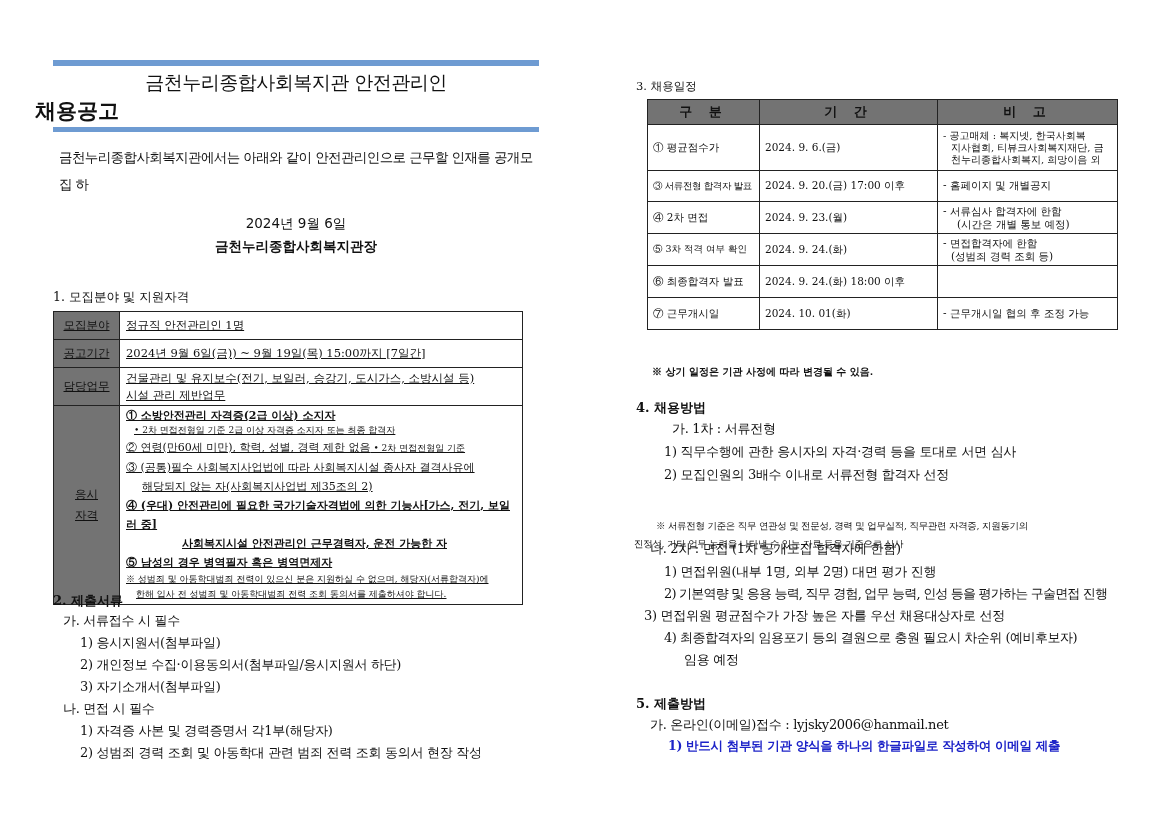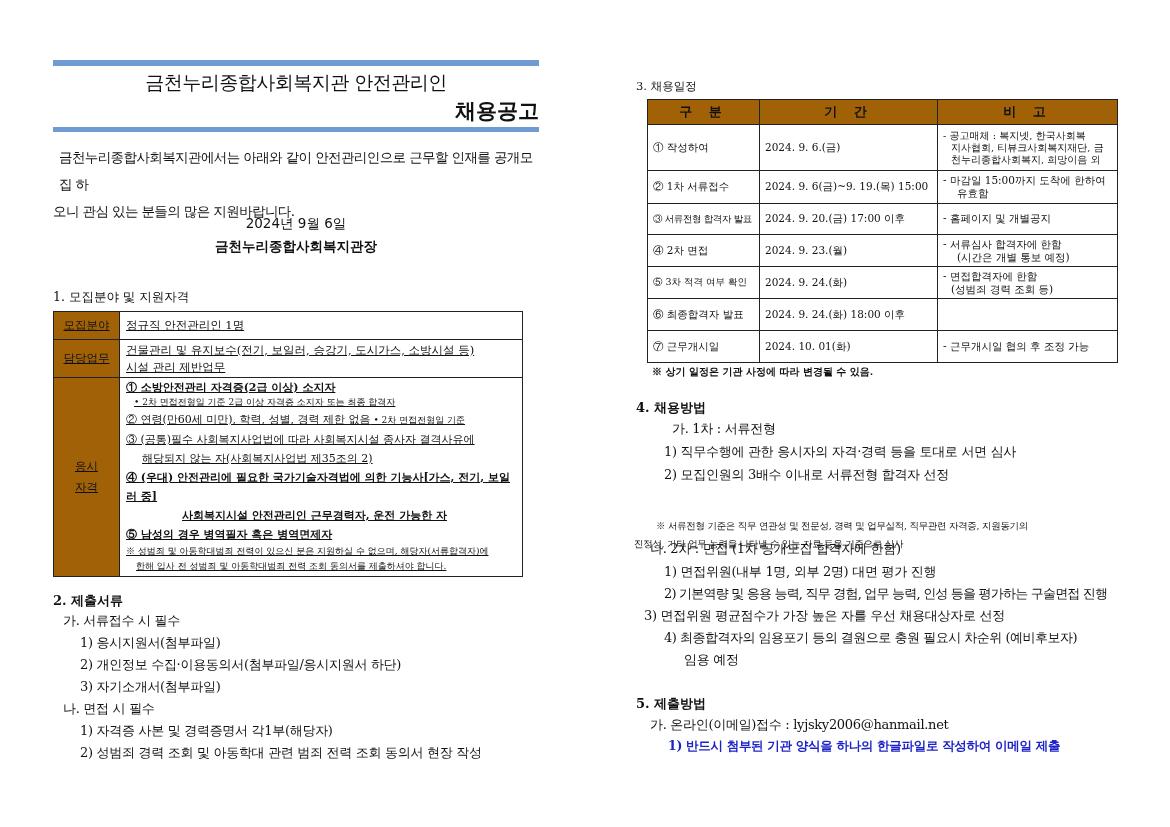--- a/index.html
+++ b/index.html
@@ -2,31 +2,31 @@
 <html><head>
 <meta charset="utf-8">
 <style>
   * { box-sizing: border-box; margin: 0; padding: 0; }
   html, body { width: 1170px; height: 827px; background: #ffffff; overflow: hidden; }
   body { position: relative; font-family: "DejaVu Sans", "Liberation Sans", sans-serif; color: #111; }
   .abs { position: absolute; }
 
   .bar { position: absolute; height: 6px; background: #6e9bd2; }
   .title1 { position: absolute; left: 53px; width: 486px; top: 70px; text-align: center; font-size: 19px; letter-spacing: -0.5px; font-family: "DejaVu Serif", serif; }
-  .title2 { position: absolute; left: 53px; width: 486px; top: 97px; text-align: right; font-size: 21px; font-weight: bold; font-family: "DejaVu Serif", serif; }
+  .title2 { position: absolute; left: 35px; width: 486px; top: 97px; text-align: left; font-size: 21px; font-weight: bold; font-family: "DejaVu Serif", serif; }
   .intro { position: absolute; left: 53px; width: 486px; top: 144px; font-size: 13.5px; line-height: 27px; letter-spacing: -0.6px; font-family: "DejaVu Serif", serif; }
   .date { position: absolute; left: 53px; width: 486px; top: 215px; text-align: center; font-size: 13.5px; }
   .org { position: absolute; left: 53px; width: 486px; top: 238px; text-align: center; font-size: 13.5px; font-weight: bold; font-family: "DejaVu Serif", serif; }
 
   .sec { position: absolute; font-size: 12.5px; font-family: "DejaVu Serif", serif; }
   .sec.bold { font-weight: bold; }
 
   table { border-collapse: collapse; position: absolute; font-size: 11.5px; font-family: "DejaVu Serif", serif; }
   td, th { border: 1px solid #222; vertical-align: middle; }
-  .hd { background: #a16207; text-align: center; font-weight: normal; }
+  .hd { background: #737373; text-align: center; font-weight: normal; }
 
   .t1 { left: 53px; top: 311px; width: 470px; text-decoration: underline; }
   .t1 td { padding: 0 6px; }
   .t1 .hd { width: 66px; }
 
   .t2 { left: 647px; top: 99px; width: 471px; border: 1.5px solid #222; }
   .t2 td, .t2 th { padding: 0 5px; font-size: 10.5px; }
   .t2 th { font-size: 13px; font-weight: bold; letter-spacing: 6px; height: 25px; }
 
   .note { font-size: 9px; }
@@ -39,32 +39,35 @@
 </head>
 <body>
 
 <div class="bar" style="left:53px;top:60px;width:486px;"></div>
 <div class="title1">금천누리종합사회복지관 안전관리인</div>
 <div class="title2">채용공고</div>
 <div class="bar" style="left:53px;top:127px;width:486px;height:5px;"></div>
 
 <div class="intro">
   <div style="padding-left:6px;">금천누리종합사회복지관에서는 아래와 같이 안전관리인으로 근무할 인재를 공개모집 하</div>
-  <div>오니 관심 있는 분들의 많은 지원바랍니다.</div>
 </div>
 <div class="date">2024년 9월 6일</div>
 <div class="org">금천누리종합사회복지관장</div>
 
 <div class="sec" style="left:53px;top:289px;">1. 모집분야 및 지원자격</div>
 
 <table class="t1">
   <tbody>
       <tr style="height:28px;">
     <td class="hd">모집분야</td>
     <td>정규직 안전관리인 1명</td>
+  </tr>
+  <tr style="height:28px;">
+    <td class="hd">공고기간</td>
+    <td>2024년 9월 6일(금)) ~ 9월 19일(목) 15:00까지 [7일간]</td>
   </tr>
   <tr style="height:38px;">
     <td class="hd">담당업무</td>
     <td style="line-height:17px;">
       <div>건물관리 및 유지보수(전기, 보일러, 승강기, 도시가스, 소방시설 등)</div>
       <div>시설 관리 제반업무</div>
     </td>
   </tr>
   <tr style="height:176px;">
     <td class="hd" style="line-height:21px;">
@@ -99,34 +102,26 @@
 <div class="sec" style="left:636px;top:79px;font-size:11.5px;">3. 채용일정</div>
 
 <table class="t2">
   <tbody>
       <tr>
     <th class="hd" style="width:112px;">구 분</th>
     <th class="hd" style="width:178px;">기 간</th>
     <th class="hd">비  고</th>
   </tr>
   <tr style="height:46px;">
-    <td>① 작성하여</td>
+    <td>① 평균점수가</td>
     <td>2024. 9. 6.(금)</td>
     <td style="line-height:12px;font-size:10px;">
       <div>- 공고매체 : 복지넷, 한국사회복</div>
       <div style="padding-left:8px;">지사협회, 티뷰크사회복지재단, 금</div>
       <div style="padding-left:8px;">천누리종합사회복지, 희망이음 외</div>
-    </td>
-  </tr>
-  <tr style="height:33px;">
-    <td>② 1차 서류접수</td>
-    <td>2024. 9. 6(금)~9. 19.(목) 15:00</td>
-    <td style="line-height:13px;">
-      <div>- 마감일 15:00까지 도착에 한하여</div>
-      <div style="padding-left:14px;">유효함</div>
     </td>
   </tr>
   <tr style="height:31px;">
     <td style="font-size:9.5px;letter-spacing:-0.4px;">③ 서류전형 합격자 발표</td>
     <td>2024. 9. 20.(금) 17:00 이후</td>
     <td>- 홈페이지 및 개별공지</td>
   </tr>
   <tr style="height:32px;">
     <td>④ 2차 면접</td>
     <td>2024. 9. 23.(월)</td>

